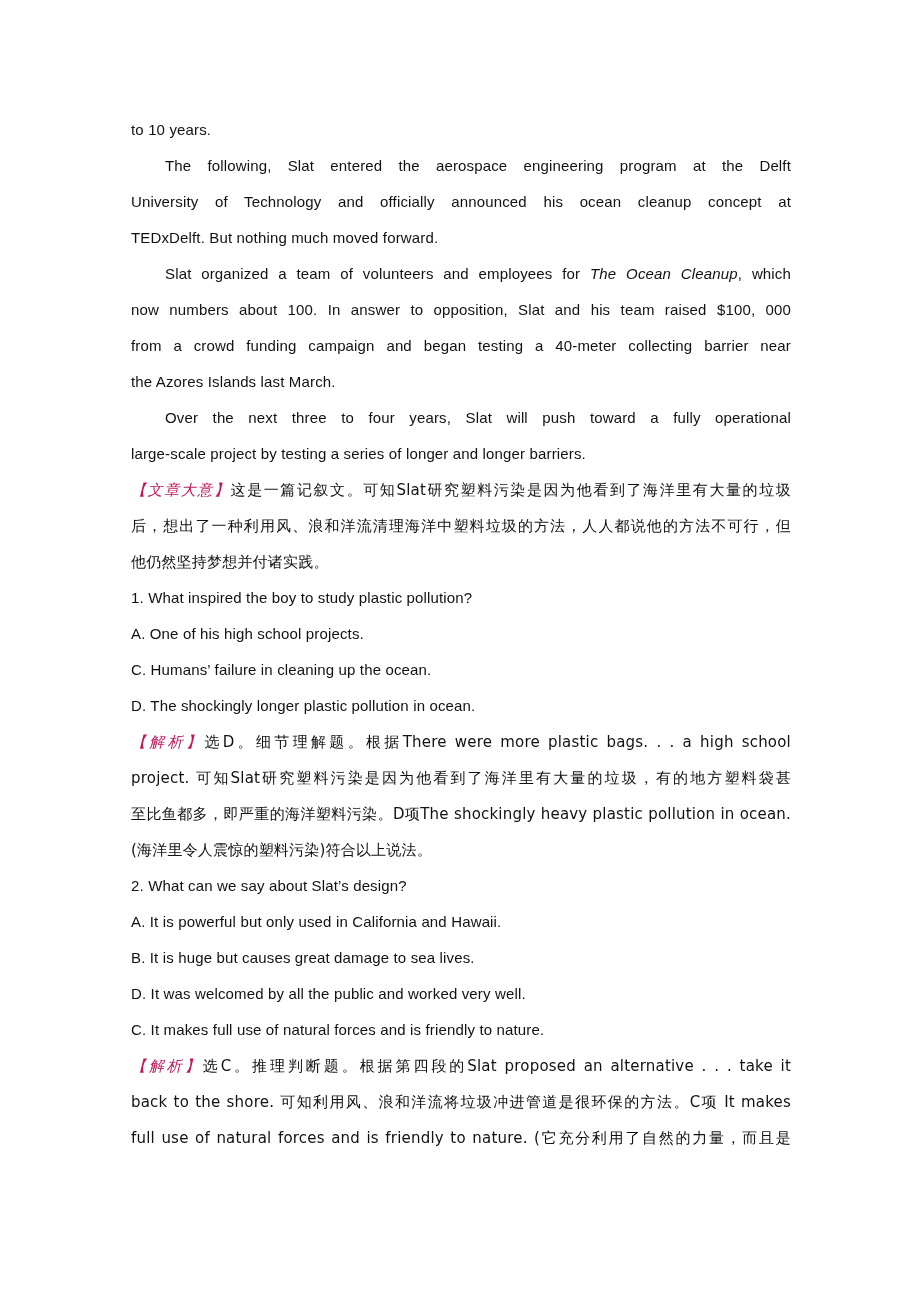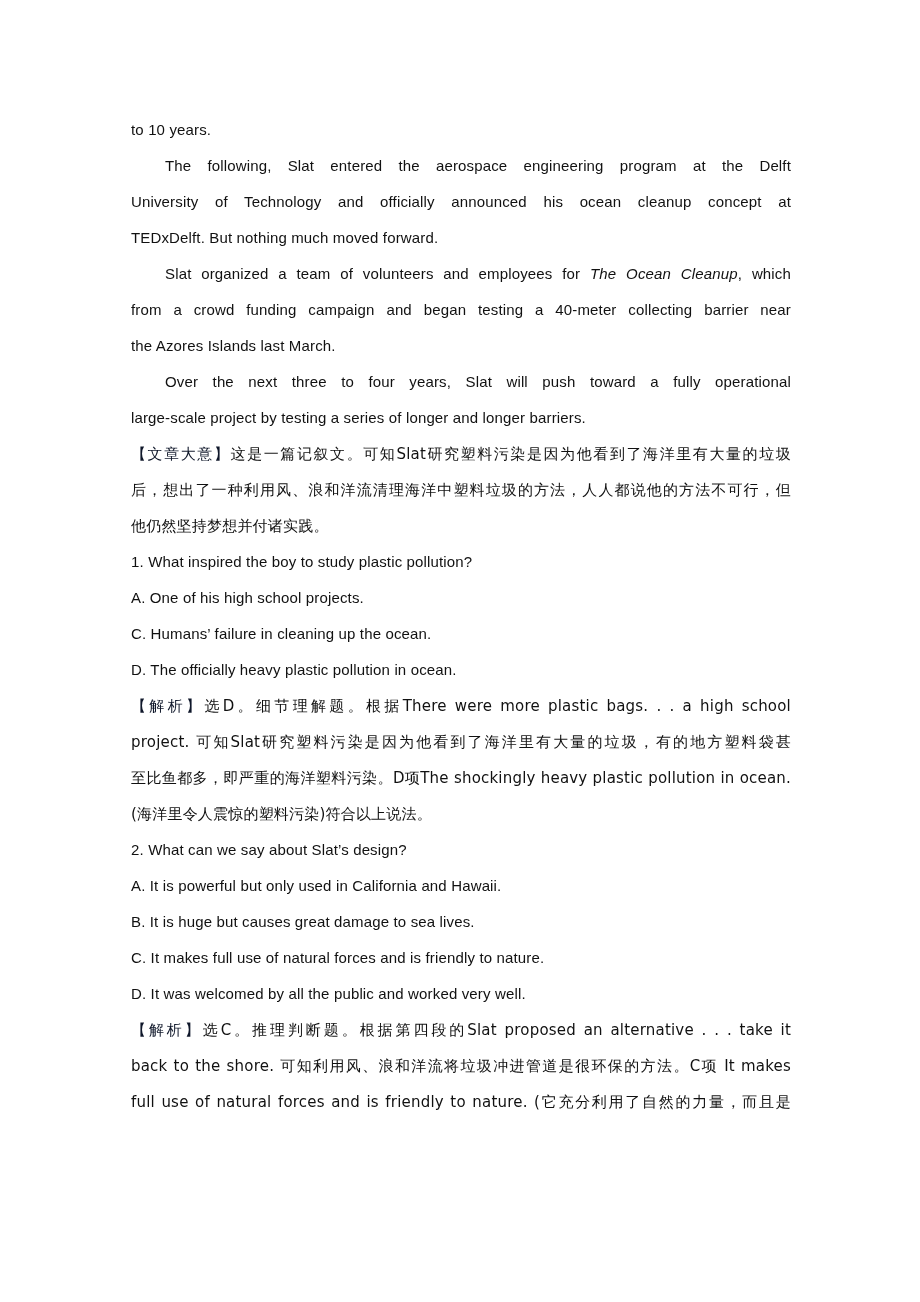--- a/index.html
+++ b/index.html
@@ -33,63 +33,65 @@
       font-size: 15px;
       letter-spacing: 0.15px;
     }
     .justify {
       text-align: justify;
       text-align-last: justify;
       white-space: normal;
     }
     .indent { padding-left: 34px; }
     .tag {
-      color: #0f172a;
+      color: #be185d;
+      font-style: italic;
     }
     .it { font-style: italic; }
     .cjk {
       font-family: "DejaVu Sans", sans-serif;
       font-size: 15px;
     }
   </style>
 </head>
 <body>
 
 <div class="page">
 
   <div class="line mono">to 10 years.</div>
 
   <div class="line mono justify indent">The following,  Slat entered the aerospace engineering program at the Delft</div>
   <div class="line mono justify">University of Technology and officially announced his ocean cleanup concept at</div>
   <div class="line mono">TEDxDelft.  But nothing much moved forward.</div>
 
   <div class="line mono justify indent"><span>Slat organized a team of volunteers and employees for </span><span class="it">The Ocean Cleanup</span><span>,  which</span></div>
+  <div class="line mono justify">now numbers about 100.  In answer to opposition,  Slat and his team raised $100, 000</div>
   <div class="line mono justify">from a crowd funding campaign and began testing a 40-meter collecting barrier near</div>
   <div class="line mono">the Azores Islands last March.</div>
 
   <div class="line mono justify indent">Over the next three to four years,  Slat will push toward a fully operational</div>
   <div class="line mono">large-scale project by testing a series of longer and longer barriers.</div>
 
   <div class="line cjk justify"><span class="tag">【文章大意】</span><span>这是一篇记叙文。可知Slat研究塑料污染是因为他看到了海洋里有大量的垃圾</span></div>
   <div class="line cjk justify">后，想出了一种利用风、浪和洋流清理海洋中塑料垃圾的方法，人人都说他的方法不可行，但</div>
   <div class="line cjk">他仍然坚持梦想并付诸实践。</div>
 
   <div class="line mono">1. What inspired the boy to study plastic pollution?</div>
   <div class="line mono">A. One of his high school projects.</div>
   <div class="line mono">C. Humans’  failure in cleaning up the ocean.</div>
-  <div class="line mono">D. The officially heavy plastic pollution in ocean.</div>
+  <div class="line mono">D. The shockingly longer plastic pollution in ocean.</div>
 
   <div class="line cjk justify"><span class="tag">【解析】</span><span>选D。细节理解题。根据There were more plastic bags. . . a high school</span></div>
   <div class="line cjk justify">project.  可知Slat研究塑料污染是因为他看到了海洋里有大量的垃圾，有的地方塑料袋甚</div>
   <div class="line cjk justify">至比鱼都多，即严重的海洋塑料污染。D项The shockingly heavy plastic pollution in ocean.</div>
   <div class="line cjk">(海洋里令人震惊的塑料污染)符合以上说法。</div>
 
   <div class="line mono">2. What can we say about Slat’s design?</div>
   <div class="line mono">A. It is powerful but only used in California and Hawaii.</div>
   <div class="line mono">B. It is huge but causes great damage to sea lives.</div>
+  <div class="line mono">D. It was welcomed by all the public and worked very well.</div>
   <div class="line mono">C. It makes full use of natural forces and is friendly to nature.</div>
-  <div class="line mono">D. It was welcomed by all the public and worked very well.</div>
 
   <div class="line cjk justify"><span class="tag">【解析】</span><span>选C。推理判断题。根据第四段的Slat proposed an alternative . . .  take it</span></div>
   <div class="line cjk justify">back to the shore.  可知利用风、浪和洋流将垃圾冲进管道是很环保的方法。C项 It makes</div>
   <div class="line cjk justify">full use of natural forces and is friendly to nature.  (它充分利用了自然的力量，而且是</div>
 
 </div>
 
 </body></html>

